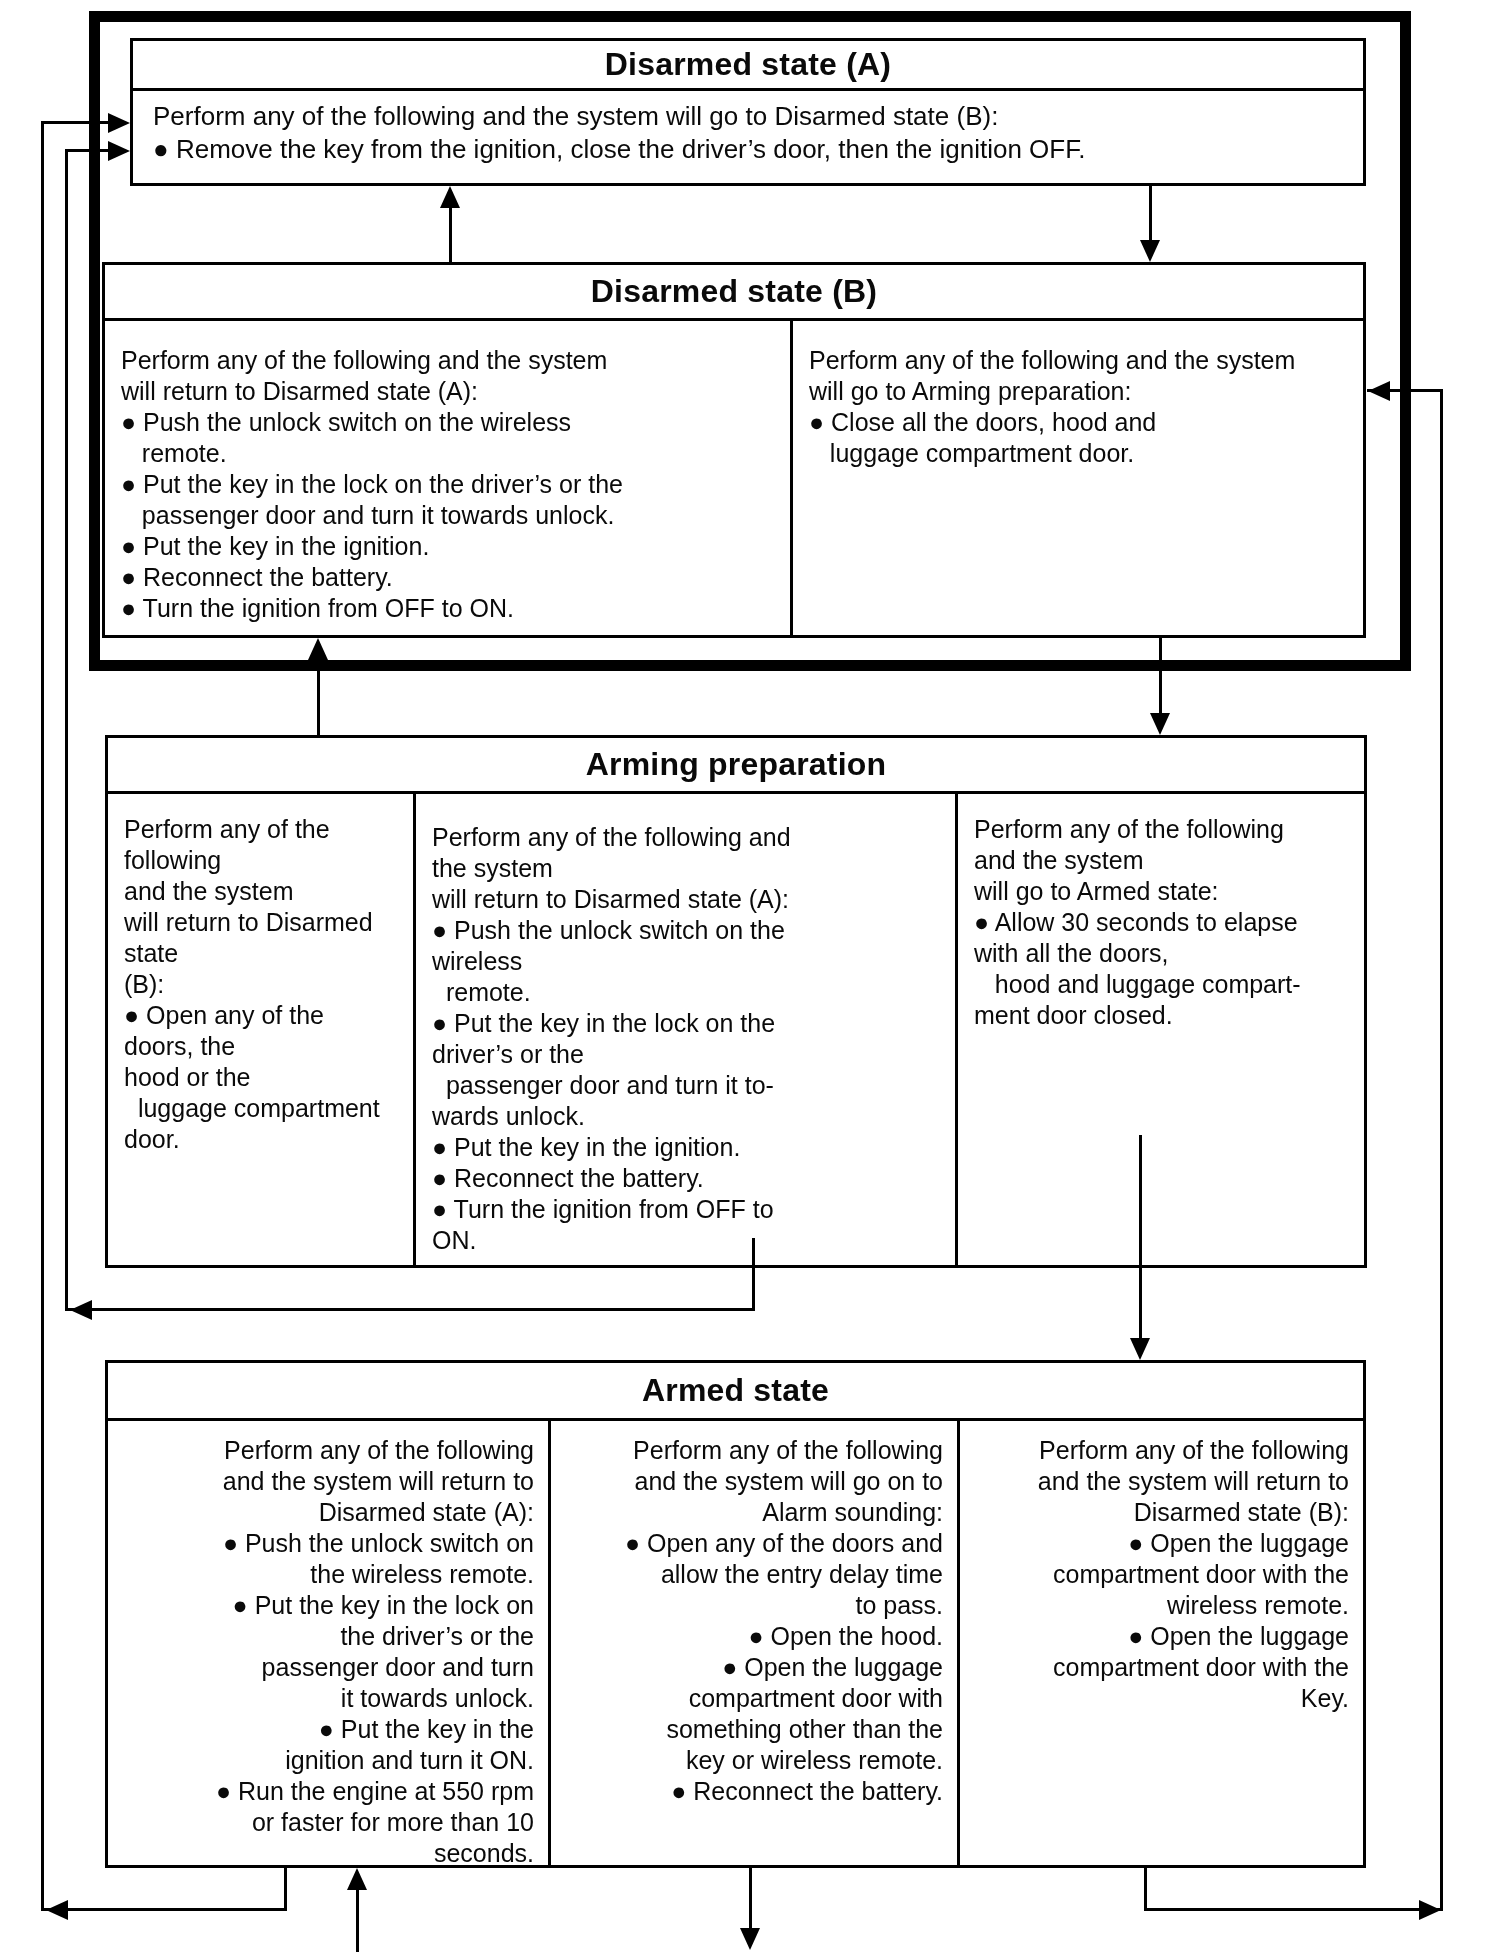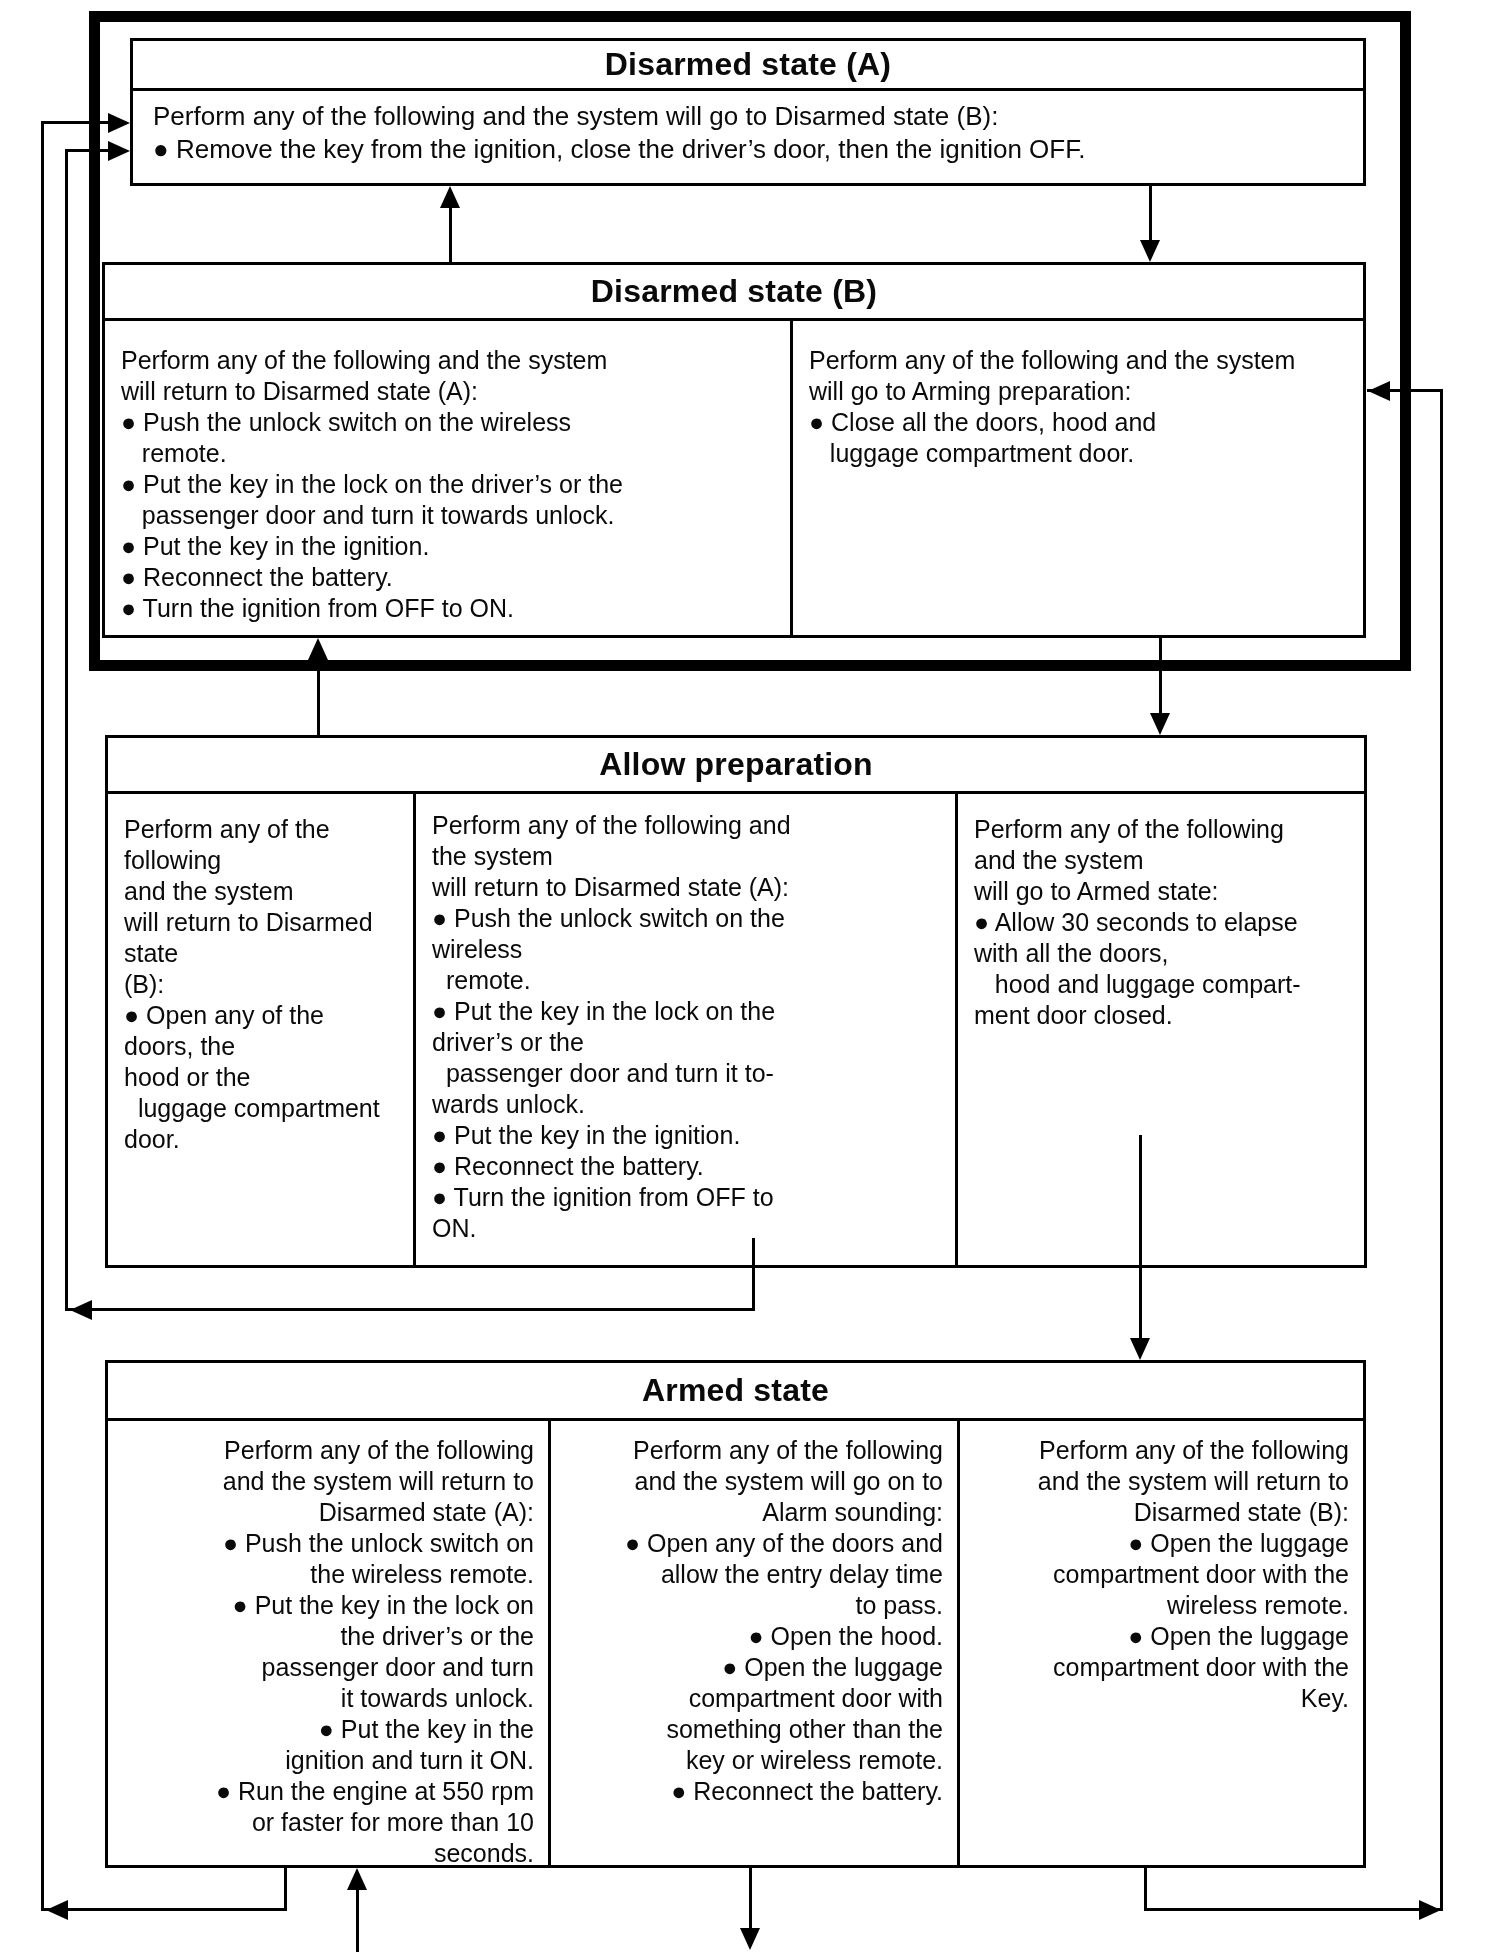--- a/index.html
+++ b/index.html
@@ -47,30 +47,30 @@
 ● Reconnect the battery.
 ● Turn the ignition from OFF to ON.</div>
       <div class="cell" style="flex:1 1 auto;padding-top:24px;">Perform any of the following and the system
 will go to Arming preparation:
 ● Close all the doors, hood and
    luggage compartment door.</div>
     </div>
   </div>
 
   <div class="box" style="left:105px;top:735px;width:1262px;height:533px;">
-    <div class="box-title" style="height:53px;">Allow preparation</div>
+    <div class="box-title" style="height:53px;">Arming preparation</div>
     <div class="box-body">
       <div class="cell" style="flex:0 0 305px;padding-top:20px;">Perform any of the following
 and the system
 will return to Disarmed state
 (B):
 ● Open any of the doors, the
 hood or the
   luggage compartment door.</div>
-      <div class="cell" style="flex:0 0 542px;padding-top:16px;">Perform any of the following and
+      <div class="cell" style="flex:0 0 542px;padding-top:28px;">Perform any of the following and
 the system
 will return to Disarmed state (A):
 ● Push the unlock switch on the
 wireless
   remote.
 ● Put the key in the lock on the
 driver’s or the
   passenger door and turn it to-
 wards unlock.
 ● Put the key in the ignition.

